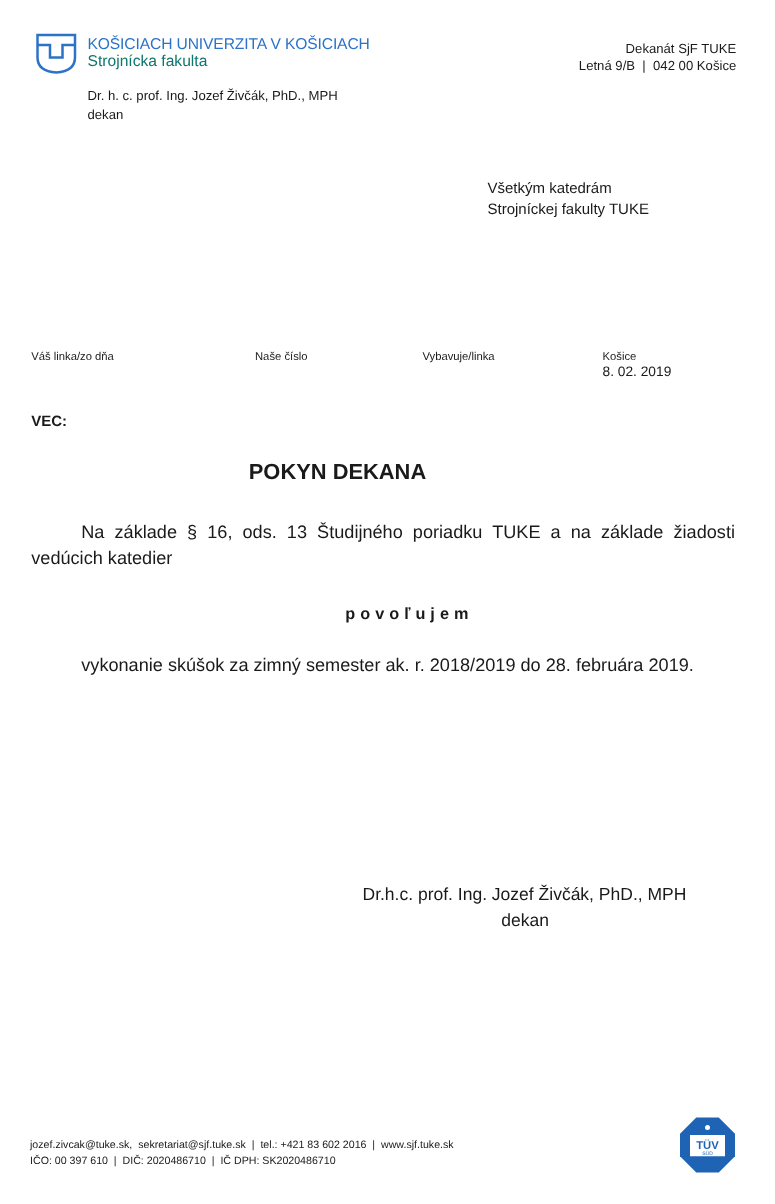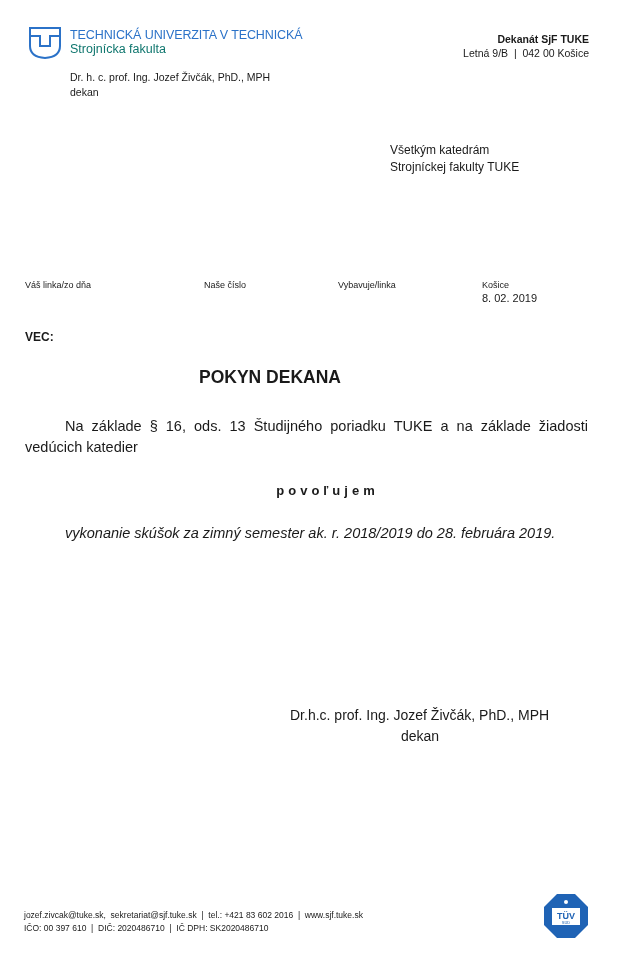--- a/index.html
+++ b/index.html
@@ -4,21 +4,21 @@
 <style>
   html, body { margin:0; padding:0; background:#ffffff; }
   body { width:620px; height:963px; position:relative; overflow:hidden;
          font-family:"Liberation Sans", "DejaVu Sans", sans-serif; color:#1a1a1a; }
   .abs { position:absolute; }
   .logo { left:28px; top:26px; width:34px; height:34px; }
   .uni { left:70px; top:28px; font-size:12.5px; color:#2b72c8; line-height:15px; letter-spacing:-0.1px; }
   .fac { left:70px; top:42px; font-size:12.5px; color:#0f766e; line-height:15px; }
   .dean-name { left:70px; top:71px; font-size:10.5px; font-weight:normal; }
   .dean-title { left:70px; top:86px; font-size:10.5px; }
-  .office { right:31px; top:33px; font-size:10.5px; font-weight:bold; text-align:right;margin-left:16px; }
+  .office { right:31px; top:33px; font-size:10.5px; font-weight:normal; text-align:right;margin-left:16px; }
   .addr { right:31px; top:47px; font-size:10.5px; text-align:right; }
   .recip1 { left:390px; top:143px; font-size:12px; }
   .recip2 { left:390px; top:160px; font-size:12px; }
   .ref { top:280px; font-size:9px; }
   .date { left:482px; top:292px; font-size:11px; }
   .vec { left:25px; top:330px; font-size:12px; font-weight:bold; }
   .heading { left:0; width:540px; top:367px; text-align:center; font-size:17.5px; font-weight:bold; }
   .para { left:25px; width:563px; font-size:14.5px; line-height:21px; text-align:justify; }
   .para .indent { display:inline-block; width:40px; }
   .allow { left:0; width:655px; top:483px; text-align:center; font-size:13px; font-weight:bold; letter-spacing:4px; }
@@ -28,21 +28,21 @@
   .footer2 { left:24px; top:923px; font-size:8.5px; }
   .tuv { left:543px; top:893px; width:46px; height:46px; }
 </style>
 </head>
 <body>
 
 <svg class="abs logo" viewBox="0 0 34 34">
   <path d="M2 2 H32 V20 Q32 31 17 32 Q2 31 2 20 Z" fill="none" stroke="#2b72c8" stroke-width="2"></path>
   <path d="M2 10 H12 V20 H22 V10 H32" fill="none" stroke="#2b72c8" stroke-width="2"></path>
 </svg>
-<div class="abs uni">TECHNICKÁ UNIVERZITA V TECHNICKÁ</div>
+<div class="abs uni">KOŠICIACH UNIVERZITA V KOŠICIACH</div>
 <div class="abs fac">Strojnícka fakulta</div>
 <div class="abs dean-name">Dr. h. c. prof. Ing. Jozef Živčák, PhD., MPH</div>
 <div class="abs dean-title">dekan</div>
 
 <div class="abs office">Dekanát SjF TUKE</div>
 <div class="abs addr" style="white-space:pre;padding-left:44px;">Letná 9/B  |  042 00 Košice</div>
 
 <div class="abs recip1">Všetkým katedrám</div>
 <div class="abs recip2">Strojníckej fakulty TUKE</div>
 
@@ -55,21 +55,21 @@
 <div class="abs vec">VEC:</div>
 
 <div class="abs heading">POKYN DEKANA</div>
 
 <div class="abs para" style="top:416px;">
   <span class="indent"></span><span>Na základe § 16, ods. 13 Študijného poriadku TUKE a na základe žiadosti vedúcich katedier</span>
 </div>
 
 <div class="abs allow">povoľujem</div>
 
-<div class="abs para" style="top:523px;font-style:italic;">
+<div class="abs para" style="top:523px;">
   <span class="indent"></span><span>vykonanie skúšok za zimný semester ak. r. 2018/2019 do 28. februára 2019.</span>
 </div>
 
 <div class="abs sig-name">Dr.h.c. prof. Ing. Jozef Živčák, PhD., MPH</div>
 <div class="abs sig-title">dekan</div>
 
 <div class="abs footer1" style="white-space:pre;">jozef.zivcak@tuke.sk,  sekretariat@sjf.tuke.sk  |  tel.: +421 83 602 2016  |  www.sjf.tuke.sk</div>
 <div class="abs footer2" style="white-space:pre;">IČO: 00 397 610  |  DIČ: 2020486710  |  IČ DPH: SK2020486710</div>
 
 <svg class="abs tuv" viewBox="0 0 46 46">

